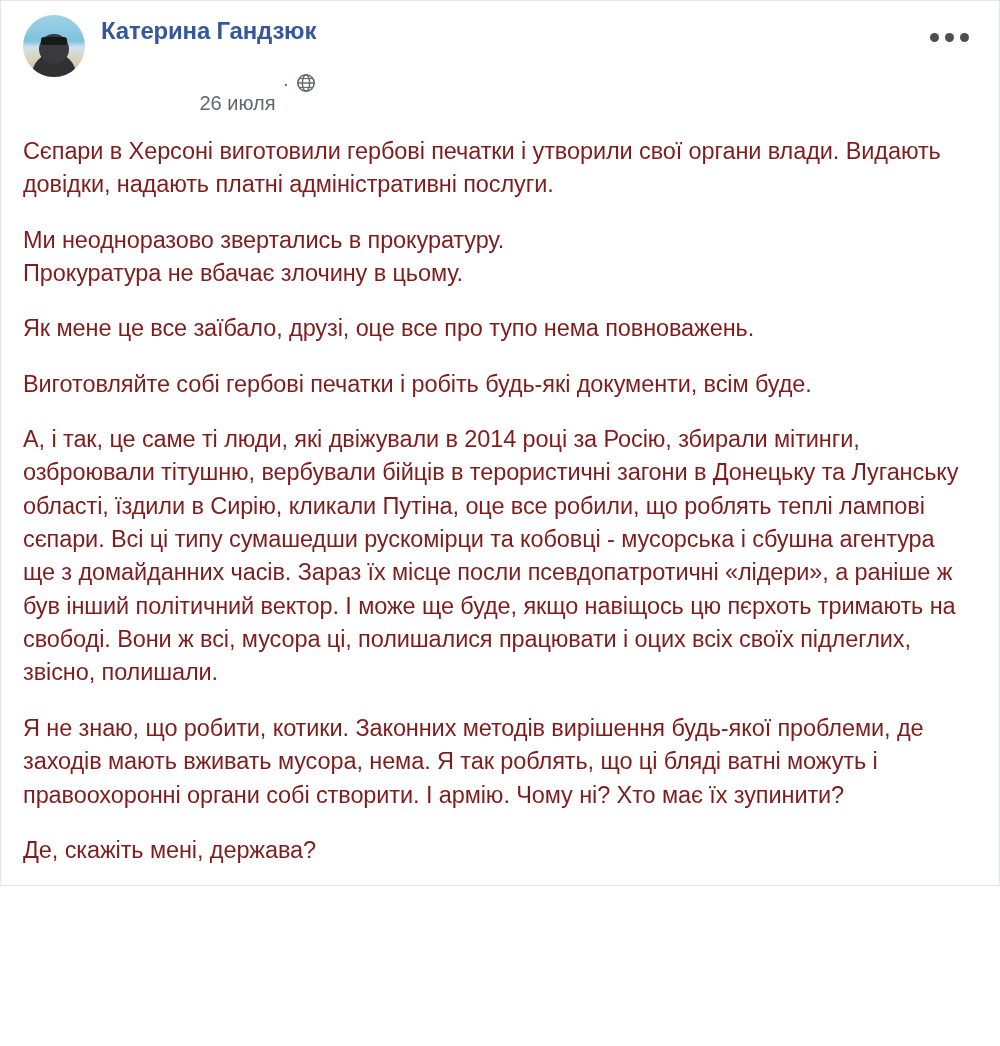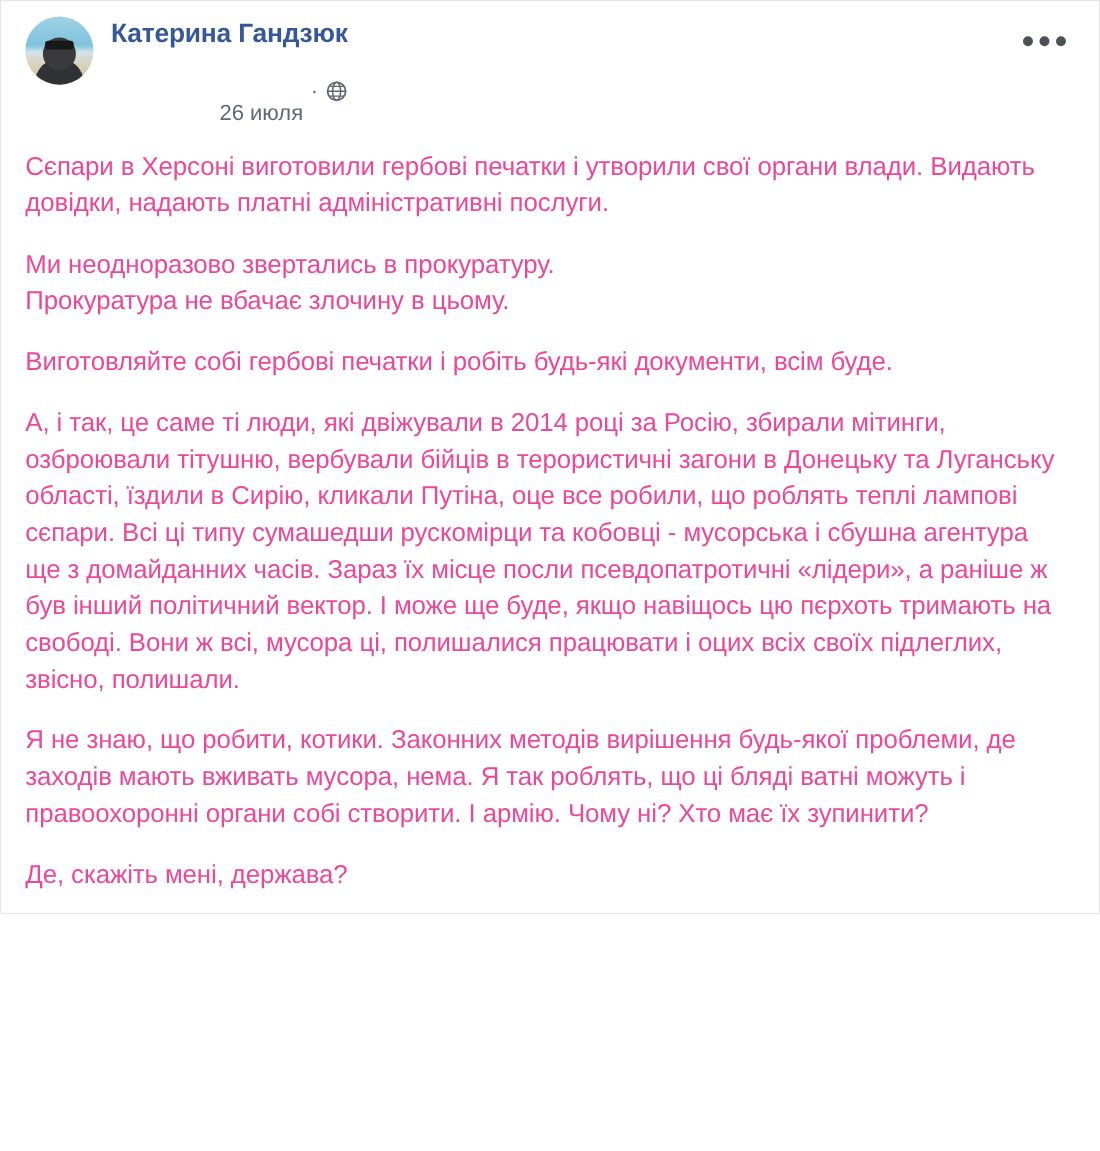--- a/index.html
+++ b/index.html
@@ -119,21 +119,21 @@
     height: 9px;
     border-radius: 50%;
     background: #4b4f56;
   }
   .post-body {
     padding-top: 14px;
   }
   .post-body p {
     font-size: 23.5px;
     line-height: 1.42;
-    color: #ec4899;
+    color: #7f1d1d;
     margin: 0 17px 22px 0;
     letter-spacing: -0.1px;
   }
   .post-body p:last-child {
     margin-bottom: 8px;
   }
 </style>
 </head>
 <body>
 
@@ -166,19 +166,20 @@
   <div class="more-menu">
     <span></span>
     <span></span>
     <span></span>
   </div>
 
   <div class="post-body">
     <p>Сєпари в Херсоні виготовили гербові печатки і утворили свої органи влади. Видають довідки, надають платні адміністративні послуги.</p>
     <p style="white-space: pre-line;">Ми неодноразово звертались в прокуратуру.
 Прокуратура не вбачає злочину в цьому.</p>
+    <p>Як мене це все заїбало, друзі, оце все про тупо нема повноважень.</p>
     <p>Виготовляйте собі гербові печатки і робіть будь-які документи, всім буде.</p>
     <p>А, і так, це саме ті люди, які двіжували в 2014 році за Росію, збирали мітинги, озброювали тітушню, вербували бійців в терористичні загони в Донецьку та Луганську області, їздили в Сирію, кликали Путіна, оце все робили, що роблять теплі лампові сєпари. Всі ці типу сумашедши рускомірци та кобовці - мусорська і сбушна агентура ще з домайданних часів. Зараз їх місце посли псевдопатротичні «лідери», а раніше ж був інший політичний вектор. І може ще буде, якщо навіщось цю пєрхоть тримають на свободі. Вони ж всі, мусора ці, полишалися працювати і оцих всіх своїх підлеглих, звісно, полишали.</p>
     <p>Я не знаю, що робити, котики. Законних методів вирішення будь-якої проблеми, де заходів мають вживать мусора, нема. Я так роблять, що ці бляді ватні можуть і правоохоронні органи собі створити. І армію. Чому ні? Хто має їх зупинити?</p>
     <p>Де, скажіть мені, держава?</p>
   </div>
 
 </div>
 
 </body></html>

